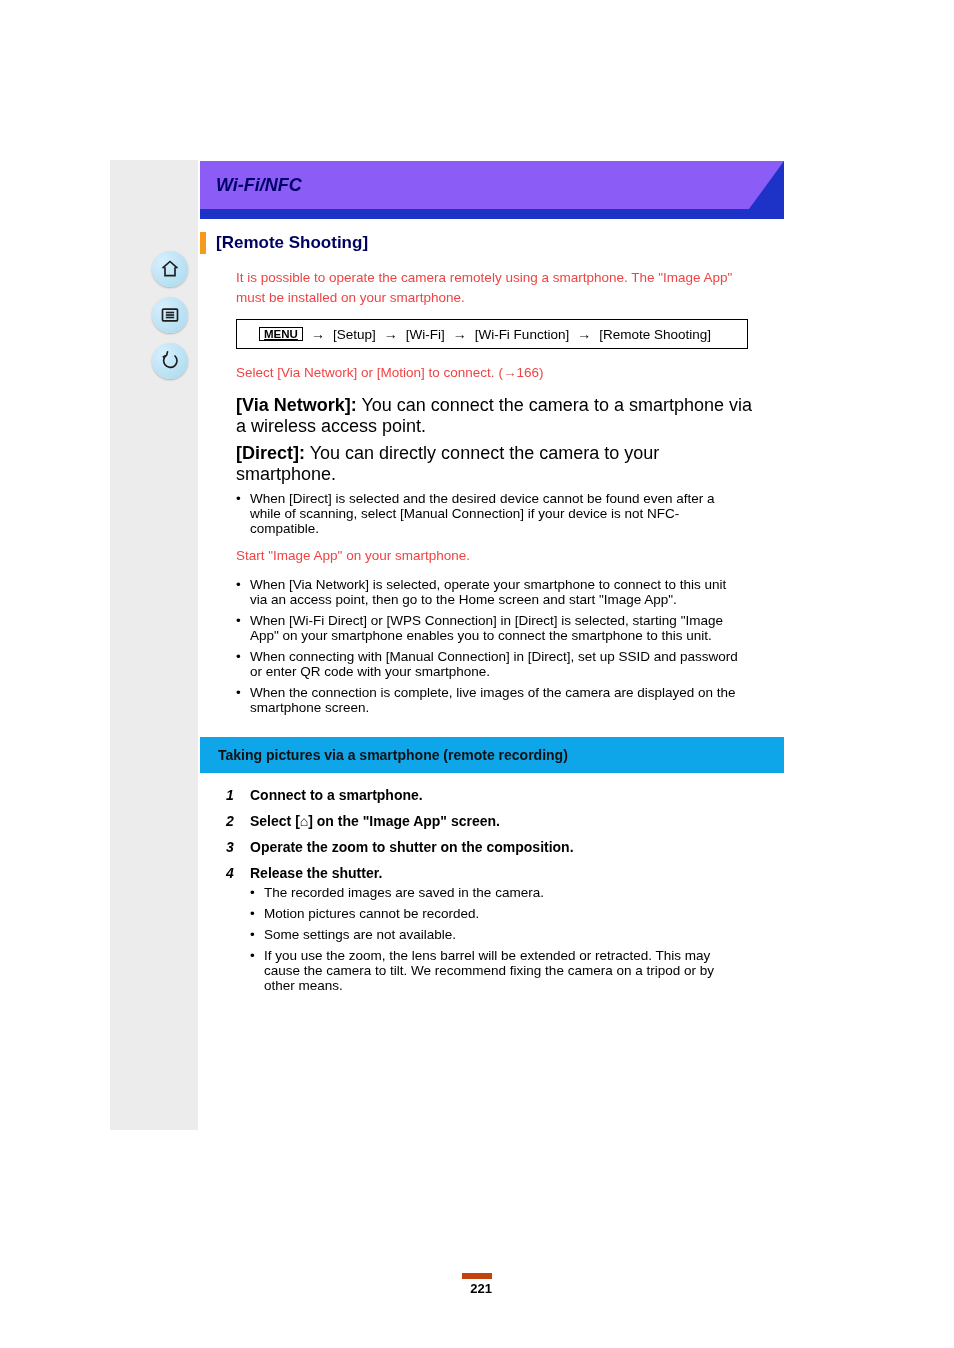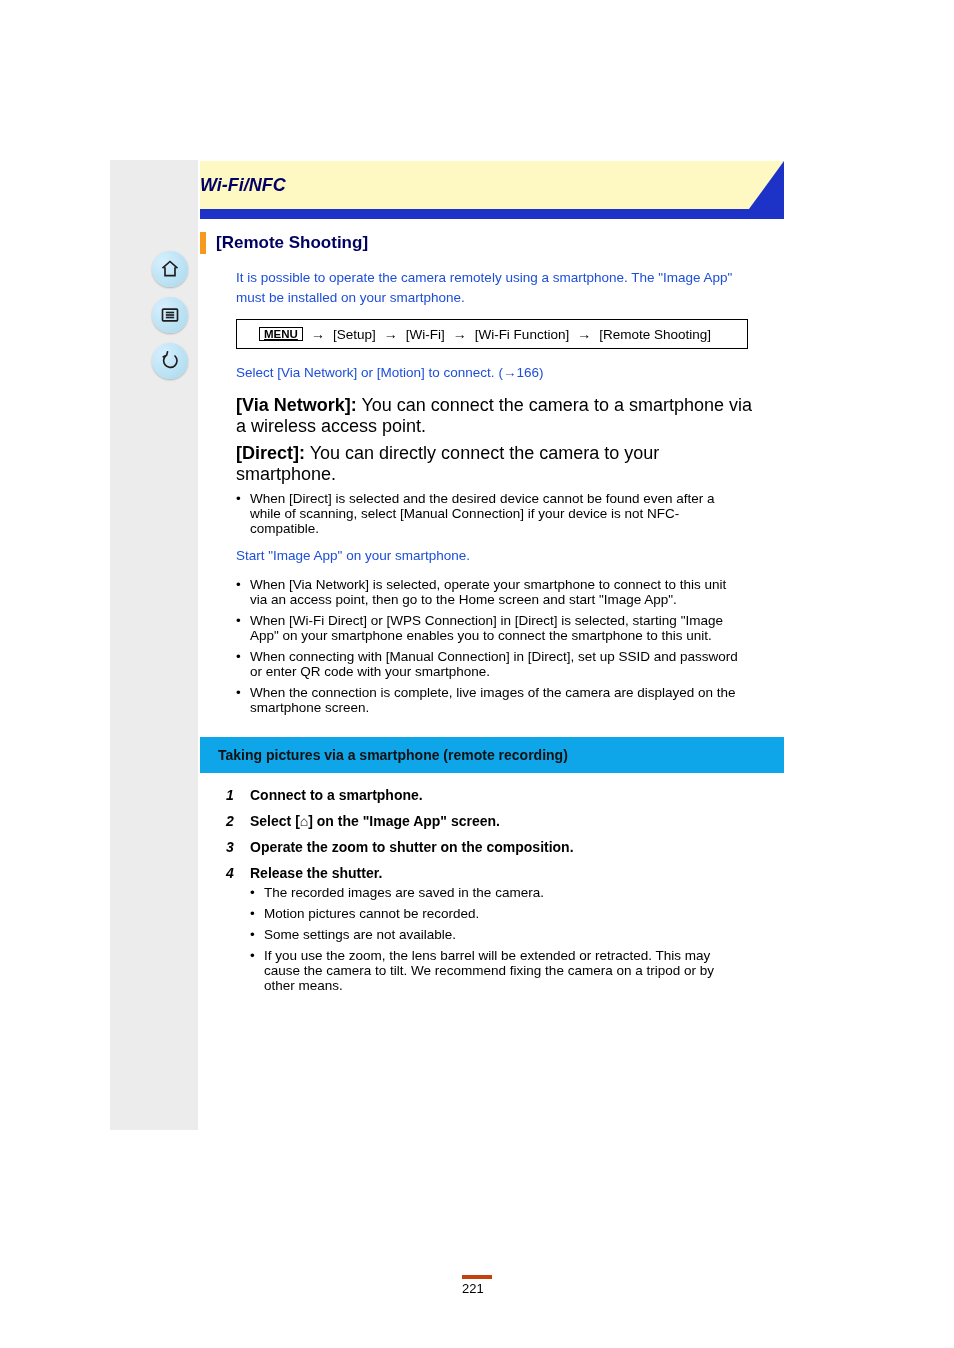--- a/index.html
+++ b/index.html
@@ -7,32 +7,32 @@
   .page { position: relative; width: 954px; height: 1348px; }
   .sidebar { position: absolute; left: 110px; top: 160px; width: 88px; height: 970px; background: #ececec; }
   .content-bg { position: absolute; left: 198px; top: 160px; width: 588px; height: 970px; background: #ffffff; }
 
   .nav-icons { position: absolute; left: 150px; top: 251px; width: 40px; display: flex; flex-direction: column; align-items: center; gap: 10px; }
   .nav-btn { width: 36px; height: 36px; border-radius: 50%; background: radial-gradient(circle at 30% 30%, #d6efff, #a7d9eb); display: flex; align-items: center; justify-content: center; box-shadow: 0 1px 2px rgba(0,0,0,0.25); cursor: pointer; }
   .nav-btn svg { stroke: #1e1e1e; fill: none; stroke-width: 2; }
 
   .banner { position: absolute; left: 200px; top: 161px; width: 584px; height: 58px; }
   .banner-back { position: absolute; inset: 0; background: #1d33c7; }
-  .banner-front { position: absolute; left: 0; top: 0; width: 584px; height: 48px; background: #fef9c3; clip-path: polygon(0 0, 100% 0, 94% 100%, 0 100%); display: flex; align-items: center; }
+  .banner-front { position: absolute; left: 0; top: 0; width: 584px; height: 48px; background: #8b5cf6; clip-path: polygon(0 0, 100% 0, 94% 100%, 0 100%); display: flex; align-items: center; padding-left: 16px; }
   .banner-title { font-size: 18px; font-weight: bold; font-style: italic; color: #000066; }
 
   .body-area { position: absolute; left: 200px; top: 216px; width: 584px; }
 
   .rule-blue { height: 2px; background: #1d33c7; width: 100%; margin-bottom: 14px; }
 
   .section-head { display: flex; align-items: center; gap: 10px; margin-bottom: 14px; }
   .orange-bar { width: 6px; height: 22px; background: #f59a1d; }
   .section-title { font-size: 17px; font-weight: bold; color: #000060; }
 
-  .prose { font-size: 13.5px; color: #1d4ed8; line-height: 1.45; }
+  .prose { font-size: 13.5px; color: #ef4444; line-height: 1.45; }
   .para { margin-bottom: 12px; padding: 0 26px 0 36px; }
 
   .path-box { margin: 8px 36px 14px 36px; border: 1.5px solid #000; padding: 6px 22px; display: flex; align-items: center; gap: 8px; flex-wrap: wrap; font-size: 13.5px; }
   .menu-tag { border: 1.5px solid #000; padding: 0 4px; font-size: 11.5px; font-weight: bold; text-decoration: underline; font-family: Arial, sans-serif; }
   .arrow { font-size: 14px; }
   .path-seg { }
 
   .indent-list { padding-left: 36px; padding-right: 26px; }
   .opt-line { margin-bottom: 6px; font-size: 18px; }
   .opt-label { font-weight: bold; }
@@ -40,21 +40,21 @@
   .bullet .dot { width: 6px; flex-shrink: 0; }
 
   .callout { margin: 22px 0 14px 0; background: #0ea5e9; padding: 10px 18px; font-size: 14px; font-weight: bold; color: #111; }
 
   .steps { padding: 0 26px 0 26px; }
   .step { display: flex; gap: 10px; margin-bottom: 10px; font-size: 14px; }
   .step-num { font-weight: bold; font-style: italic; color: #000; flex-shrink: 0; width: 14px; }
   .step-body { font-weight: bold; }
   .step-body-sub { font-weight: normal; font-size: 13.5px; margin-top: 4px; }
 
-  .page-num { position: absolute; left: 50%; transform: translateX(-50%); bottom: 52px; font-size: 13px; border-top: 4px solid #c2410c; padding-top: 2px; width: 30px; text-align: left; }
+  .page-num { position: absolute; left: 50%; transform: translateX(-50%); bottom: 52px; font-size: 13px; border-top: 6px solid #c2410c; padding-top: 2px; width: 30px; text-align: right; font-weight: bold; }
 
 </style>
 </head>
 <body>
 <div class="page">
 
   <div class="sidebar"></div>
   <div class="content-bg"></div>
 
   <div class="nav-icons">

